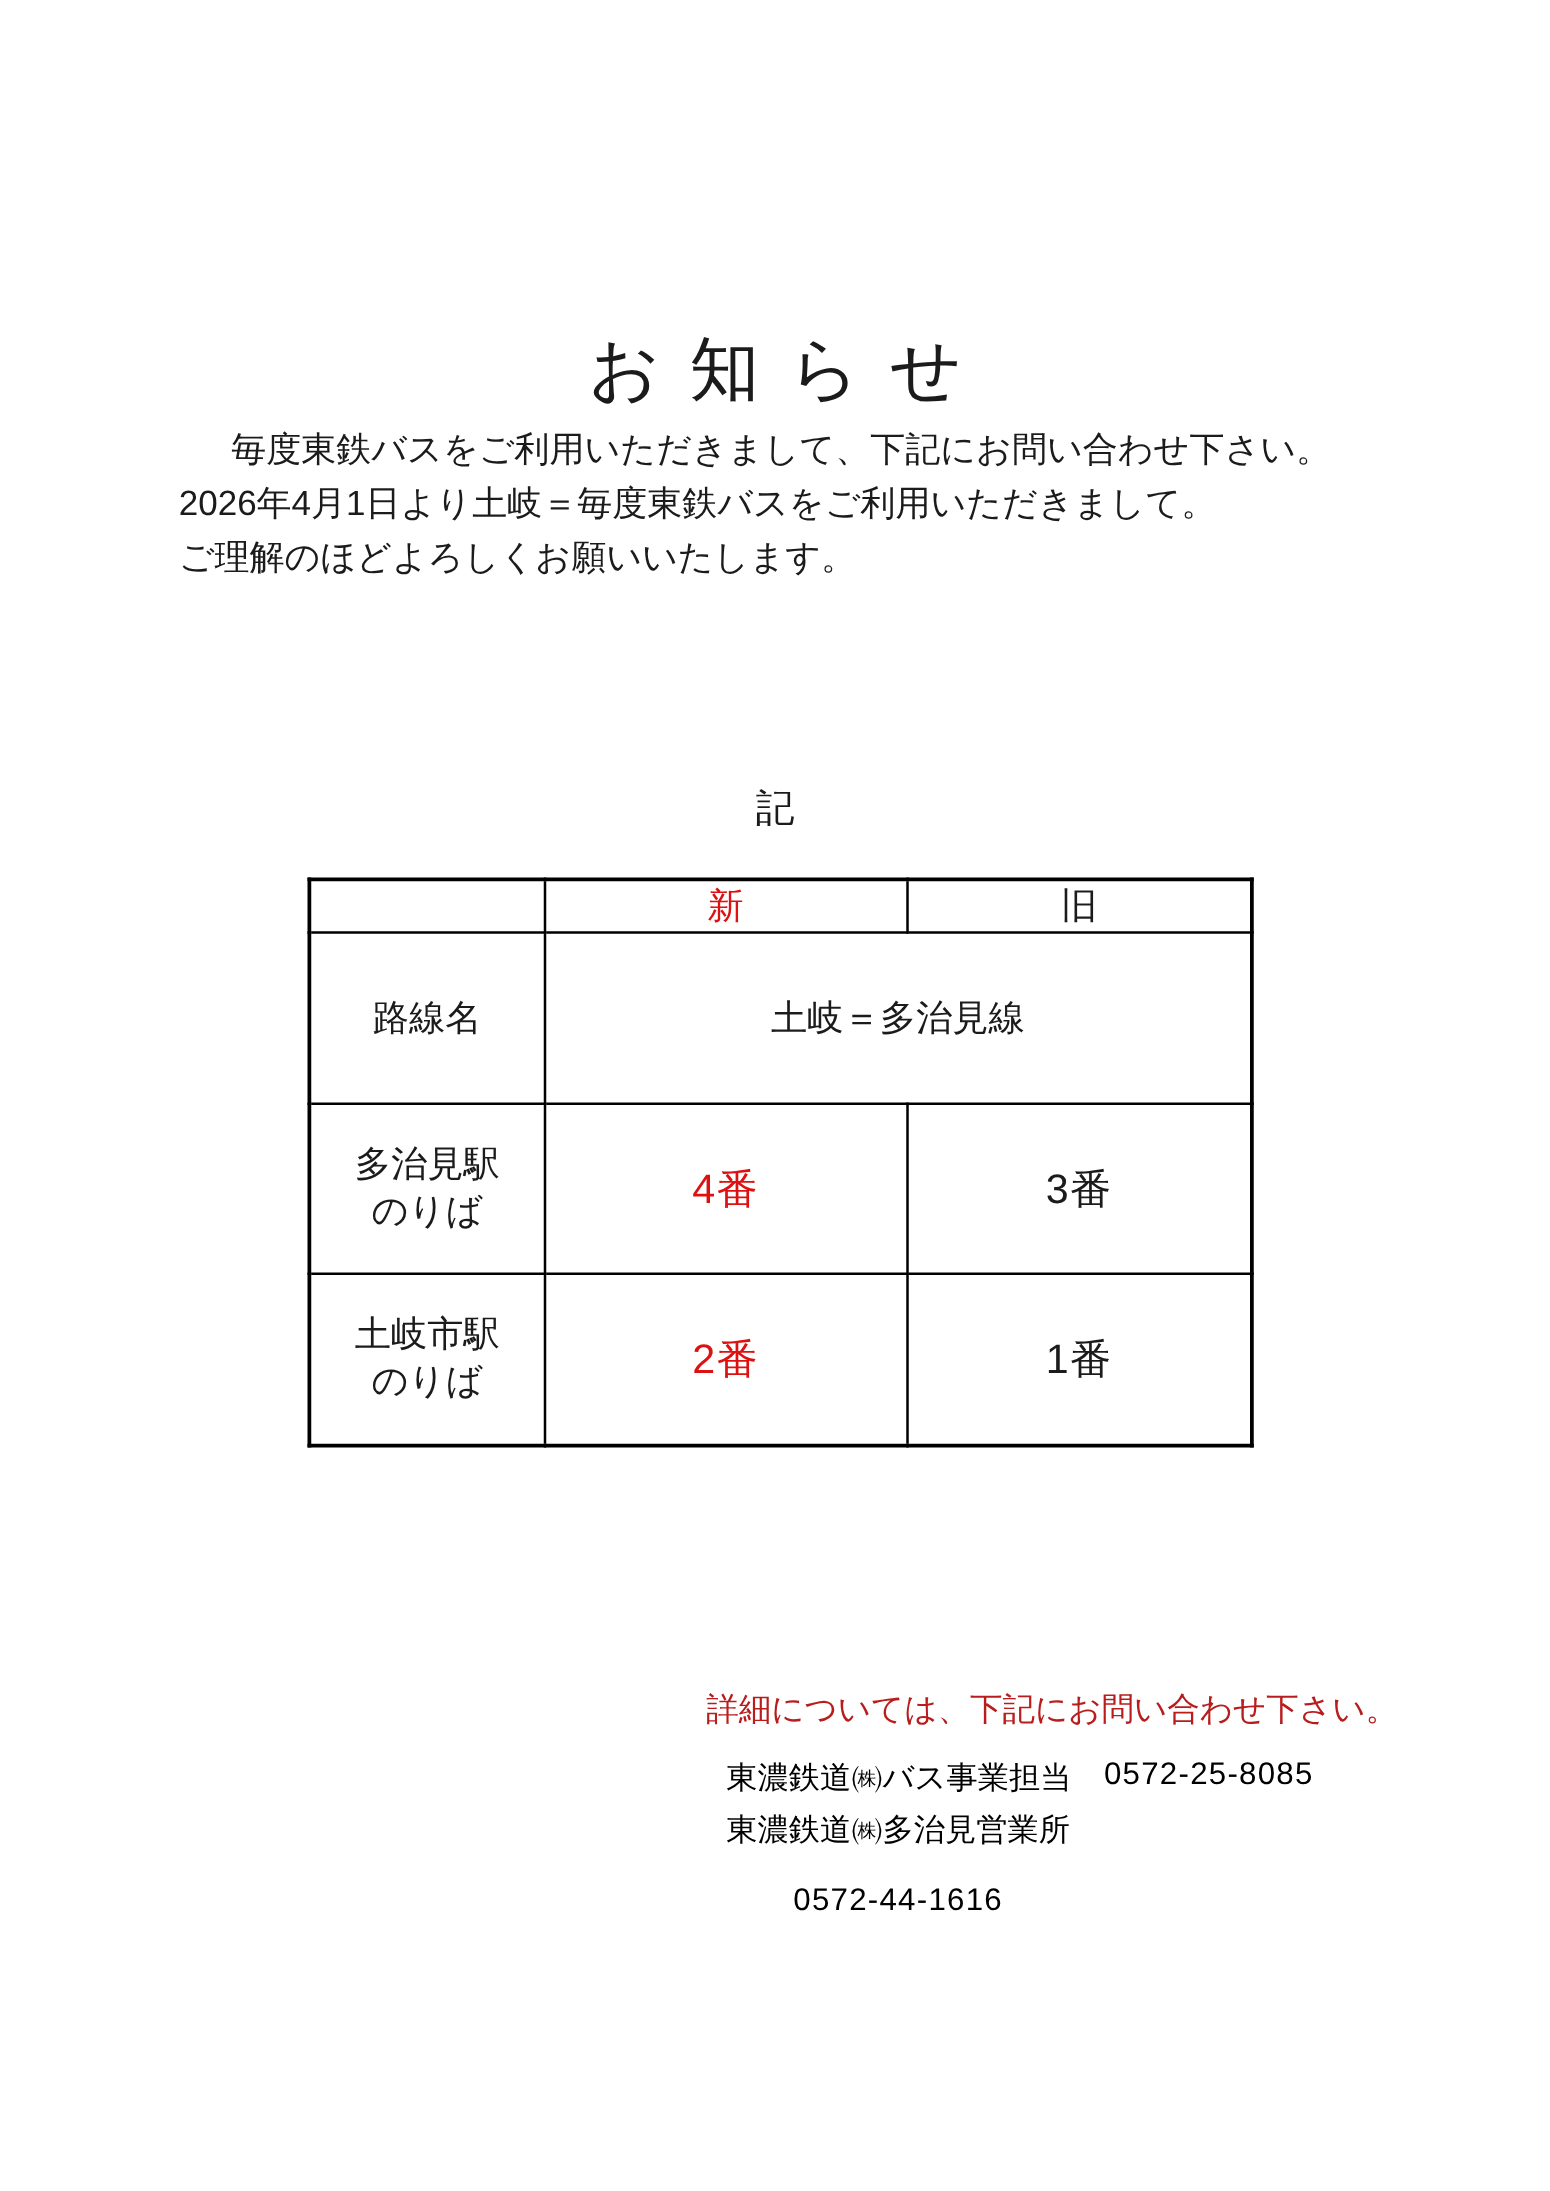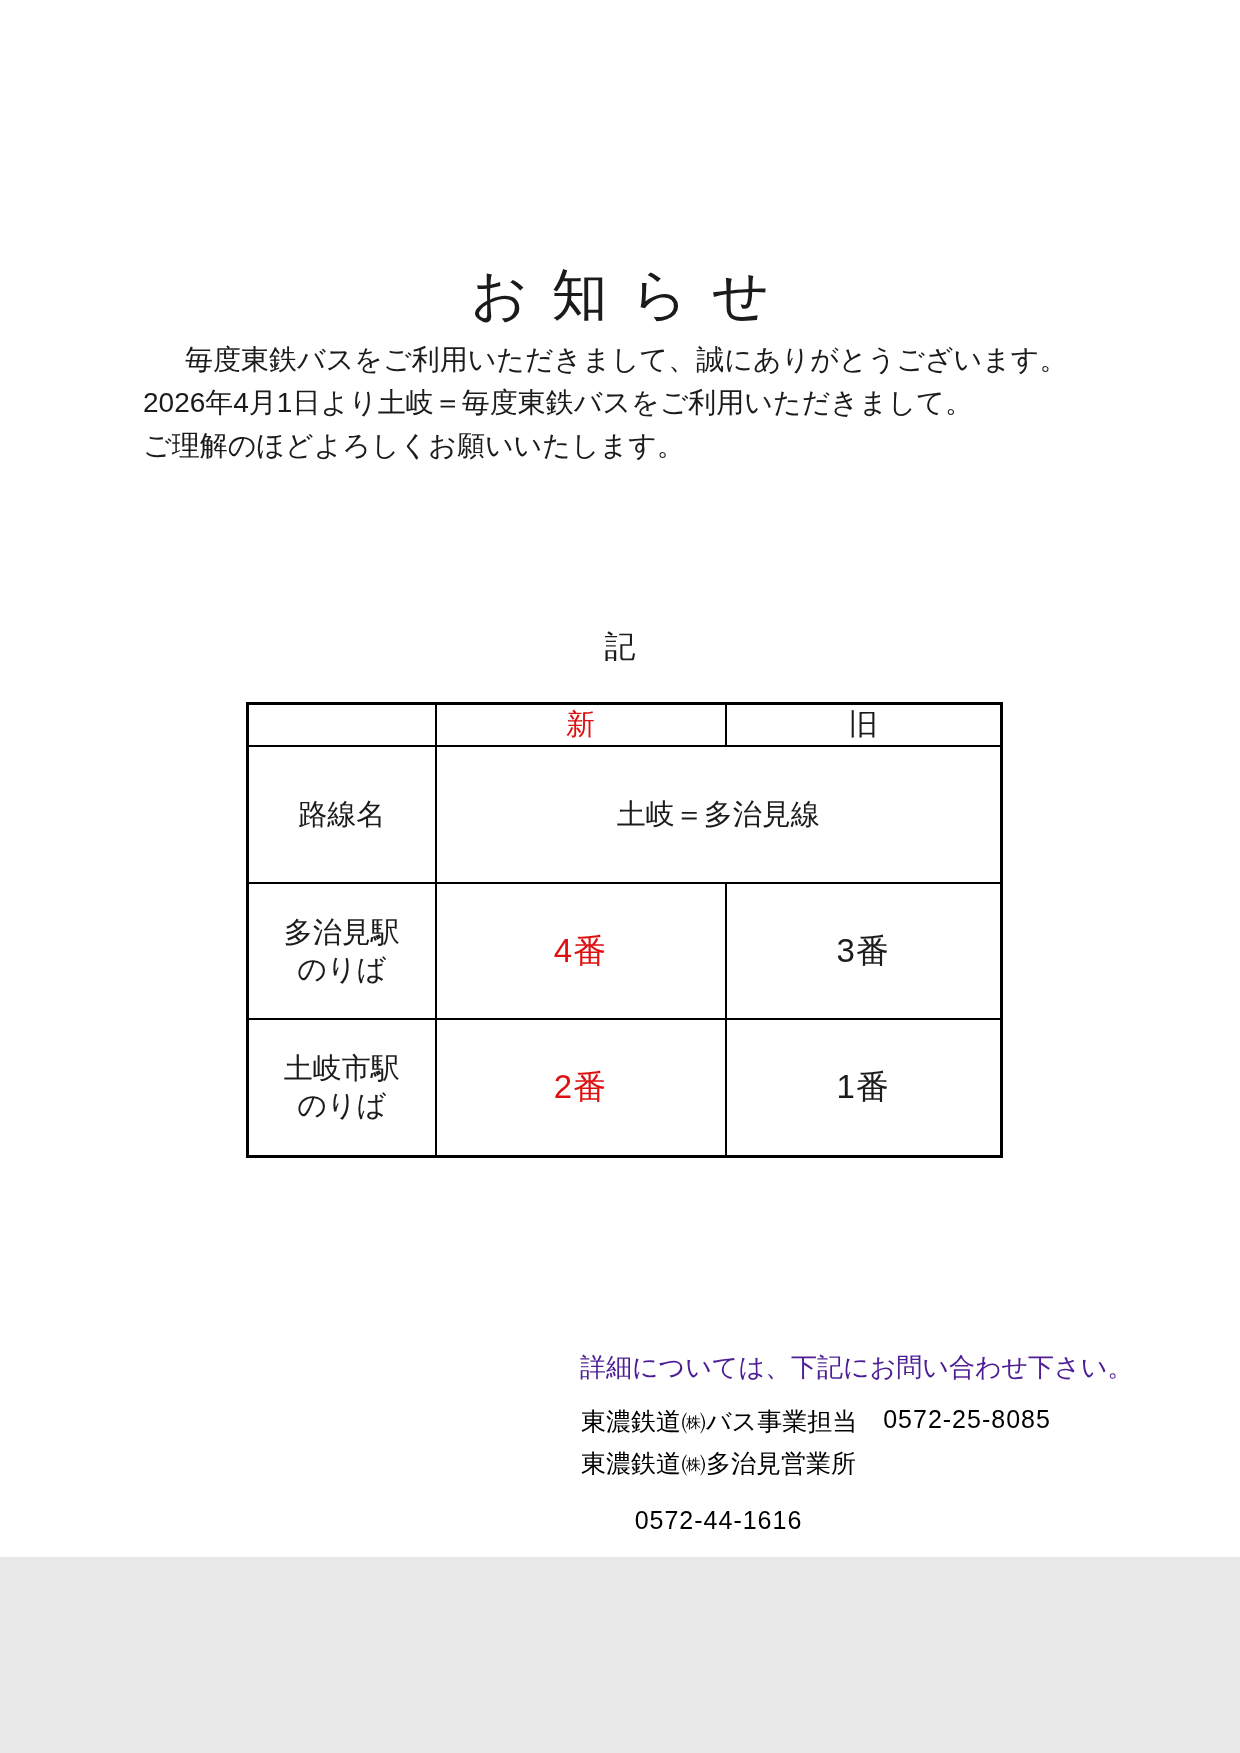--- a/index.html
+++ b/index.html
@@ -1,19 +1,19 @@
 <!DOCTYPE html>
 <html><head>
 <meta charset="utf-8">
 <style>
   html, body { margin: 0; padding: 0; background: #e8e8e8; }
   .page {
     position: relative;
     width: 1240px;
-    height: 1557px;
+    height: 1753px;
     margin: 0 auto;
     background: #ffffff;
     font-family: "Liberation Sans", "DejaVu Sans", sans-serif;
     color: #1b1b1b;
     overflow: hidden;
   }
   .doc-title {
     position: absolute;
     top: 258px;
     left: 0;
@@ -66,24 +66,24 @@
   tr.header-row   { height: 38px; }
   tr.route-row    { height: 137px; }
   tr.stop-row-1   { height: 136px; }
   tr.stop-row-2   { height: 137px; }
   .red-text  { color: #dd1111; font-weight: 600; }
   .cell-number { font-size: 33px; letter-spacing: 1px; }
   .station-label { font-size: 29px; line-height: 37px; }
   .footer-inquiry {
     position: absolute;
     top: 1350px;
-    left: 580px;
+    left: 565px;
     font-size: 26px;
     white-space: nowrap;
-    color: #4c1d95;
+    color: #b91c1c;
   }
   .footer-contact {
     position: absolute;
     left: 581px;
     font-size: 25px;
     white-space: nowrap;
     color: #000000;
     display: flex;
     gap: 26px;
   }
@@ -92,21 +92,21 @@
   .footer-contact .phone { letter-spacing: 1px; text-align: center; }
 </style>
 </head>
 <body>
 
 <div class="page">
 
   <div class="doc-title">お知らせ</div>
 
   <div class="body-text">
-    <div class="body-line indent">毎度東鉄バスをご利用いただきまして、誠にありがとうございます。</div>
+    <div class="body-line indent">毎度東鉄バスをご利用いただきまして、下記にお問い合わせ下さい。</div>
     <div class="body-line">2026年4月1日より土岐＝毎度東鉄バスをご利用いただきまして。</div>
     <div class="body-line">ご理解のほどよろしくお願いいたします。</div>
   </div>
 
   <div class="record-mark">記</div>
 
   <table class="notice-table">
     <colgroup>
       <col style="width:188px">
       <col style="width:290px">

